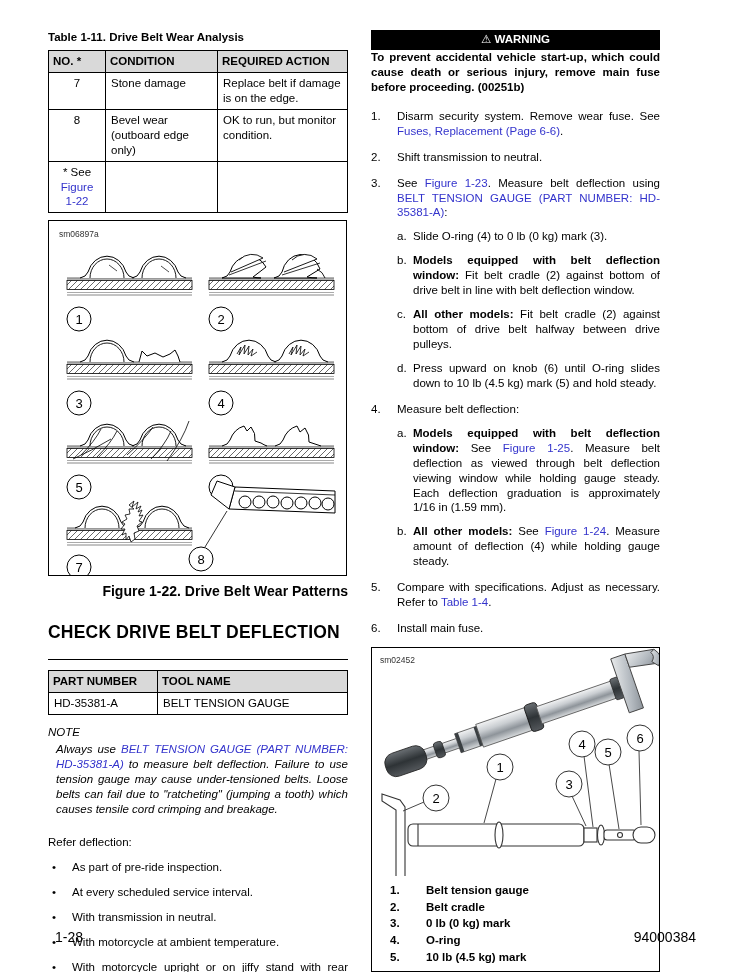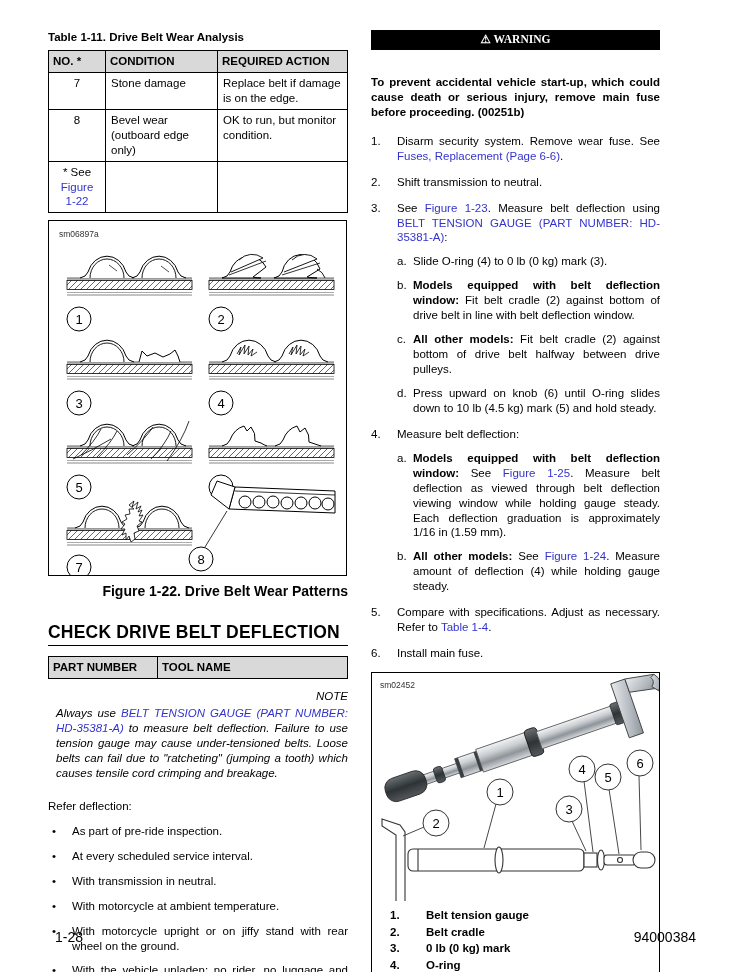--- a/index.html
+++ b/index.html
@@ -24,30 +24,30 @@
   table.datatable td{border:1px solid #000;padding:3px 5px;vertical-align:top;font-size:11.5px;}
   td.c{text-align:center;}
   .lnk{color:var(--link);}
   .b{font-weight:bold;}
 
   .figbox{position:relative;border:1px solid #000;background:#fff;}
   .figcaption{font-weight:bold;text-align:right;margin:6px 0 4px 0;font-size:14px;}
 
   .section-h{
     font-size:17.5px;font-weight:bold;letter-spacing:.2px;
-    border-bottom:1.5px solid #000;padding-bottom:2px;margin:20px 0 10px 0;
+    border-bottom:1.5px solid #000;padding-bottom:16px;margin:20px 0 10px 0;
   }
 
-  .note-h{font-style:italic;text-align:right;margin:10px 0 2px 0;font-size:11.5px;}
+  .note-h{font-style:italic;text-align:left;margin:10px 0 2px 0;font-size:11.5px;}
   .note-p{font-style:italic;text-align:justify;margin:0 0 14px 8px;}
 
   .just{text-align:justify;}
   .warnbar{
     background:#000;color:#fff;font-weight:bold;text-align:center;
-    font-size:11.5px;padding:2px 0 3px 0;margin-bottom:25px;font-family:Liberation Serif, serif;
+    font-size:11.5px;padding:2px 0 3px 0;margin-bottom:0;
   }
   .warntext{font-weight:bold;margin:0 0 14px 0;}
 
   .step{display:flex;margin-bottom:11px;}
   .step-num{flex:none;width:26px;}
   .step-body{flex:1;}
   .substep{display:flex;margin:9px 0 0 0;}
   .sub-num{flex:none;width:16px;}
   .sub-body{flex:1;}
   .substeps{margin-left:0px;}
@@ -228,20 +228,24 @@
 
     <div class="figcaption">Figure 1-22. Drive Belt Wear Patterns</div>
 
     <div class="section-h">CHECK DRIVE BELT DEFLECTION</div>
 
     <table class="datatable">
       <tbody>
           <tr>
         <th style="width:100px">PART NUMBER</th>
         <th>TOOL NAME</th>
+      </tr>
+      <tr>
+        <td>HD-35381-A</td>
+        <td>BELT TENSION GAUGE</td>
       </tr>
     </tbody>
       </table>
 
     <div class="note-h">NOTE</div>
     <p class="note-p"><span>Always use </span><span class="lnk">BELT TENSION GAUGE (PART NUMBER: HD-35381-A)</span><span> to measure belt deflection. Failure to use tension gauge may cause under-tensioned belts. Loose belts can fail due to "ratcheting" (jumping a tooth) which causes tensile cord crimping and breakage.</span></p>
 
     <p class="check-intro">Refer deflection:</p>
     <ul class="bullets">
       <li>

